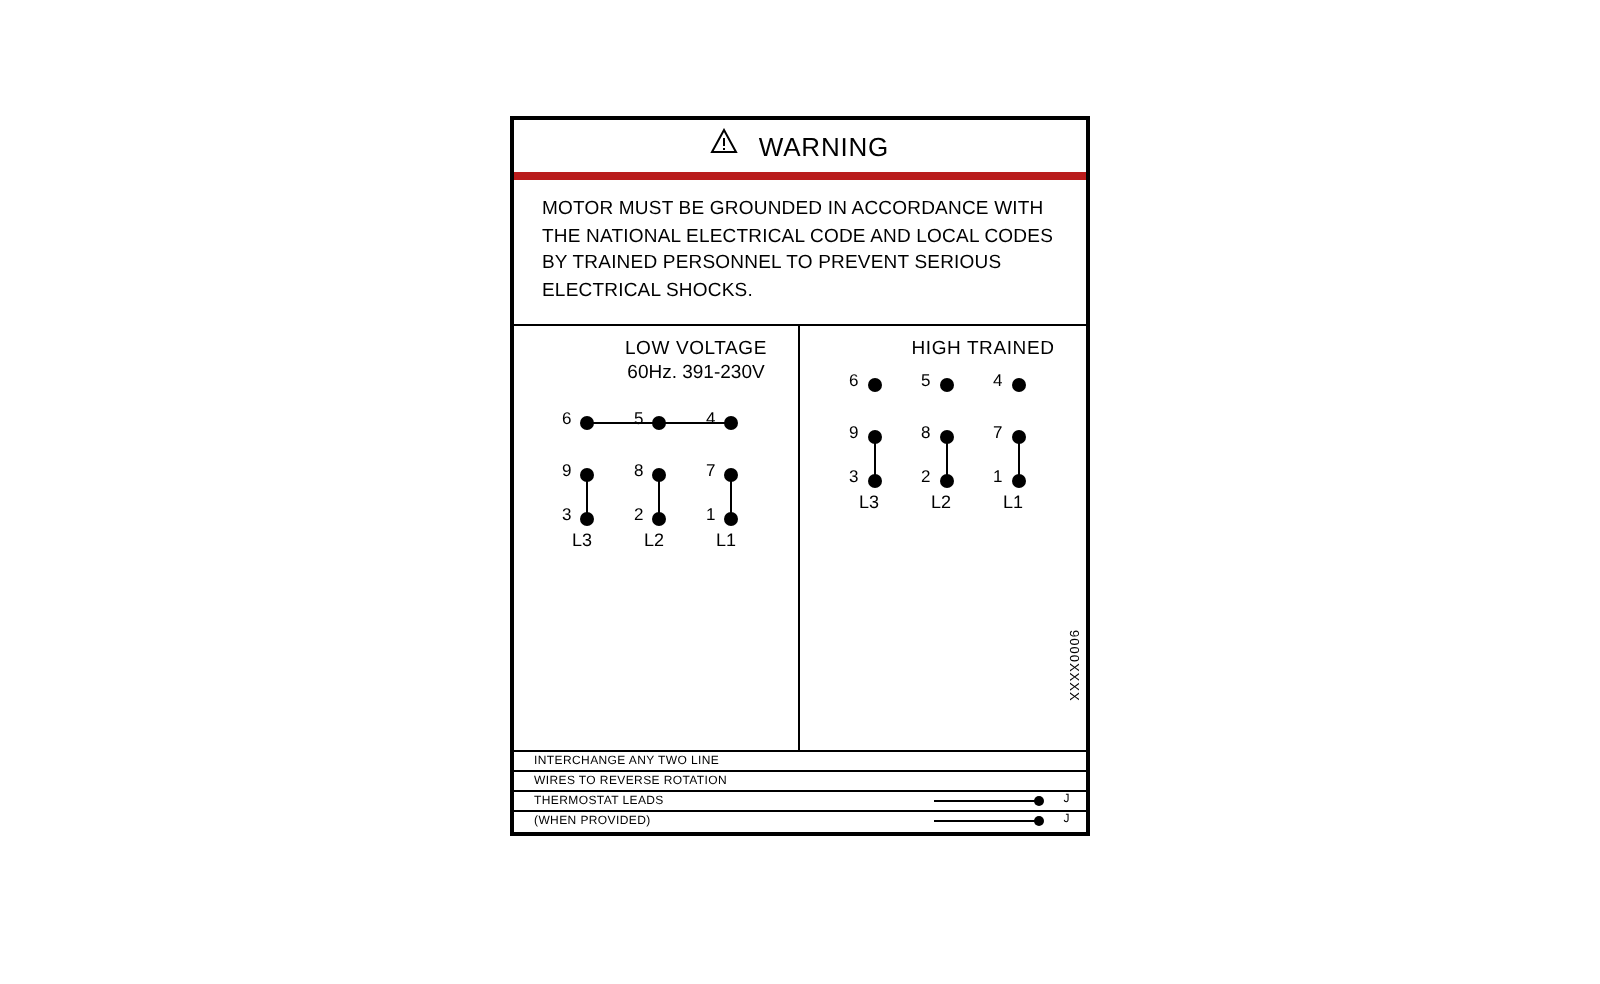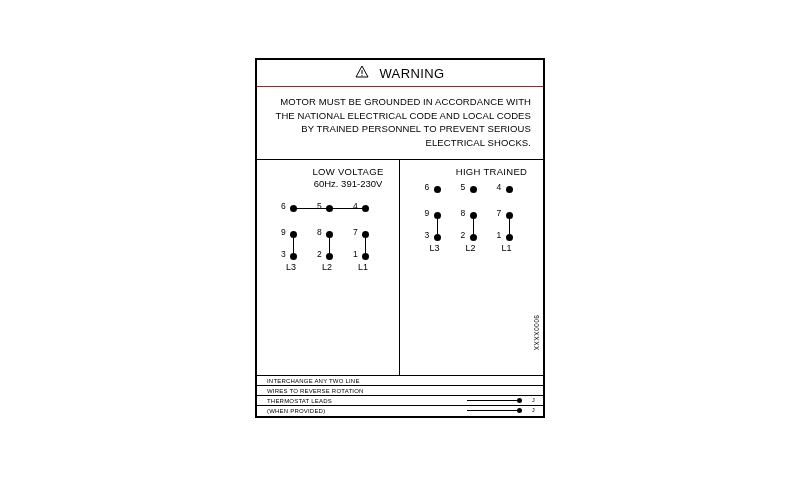--- a/index.html
+++ b/index.html
@@ -24,21 +24,21 @@
     border: 2px solid #000;
     background: #fff;
     box-sizing: border-box;
     display: flex;
     flex-direction: column;
   }
 
   
   .warning-header {
     height: 26px;
-    border-bottom: 1px solid #b91c1c;
+    border-bottom: 4px solid #b91c1c;
     display: flex;
     align-items: center;
     justify-content: center;
     gap: 10px;
     flex: 0 0 auto;
   }
   .warning-title {
     font-size: 13px;
     letter-spacing: 0.4px;
     color: #000;
@@ -52,21 +52,20 @@
     border-bottom: 1px solid #000;
     padding: 8px 12px 10px 14px;
     flex: 0 0 auto;
   }
   .warning-body p {
     margin: 0;
     font-size: 9.5px;
     line-height: 13.5px;
     color: #000;
     letter-spacing: 0.1px;
-    text-align: right;
   }
   .warning-body p + p {
     margin-top: 11px;
   }
 
   
   .voltage-area {
     display: flex;
     flex: 1 1 auto;
     border-bottom: 1px solid #000;

